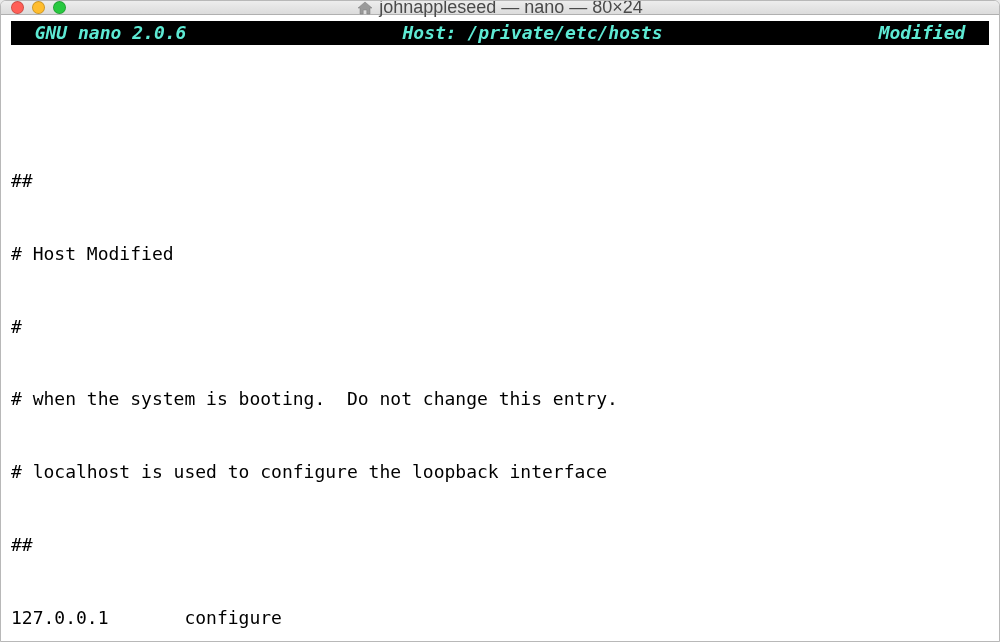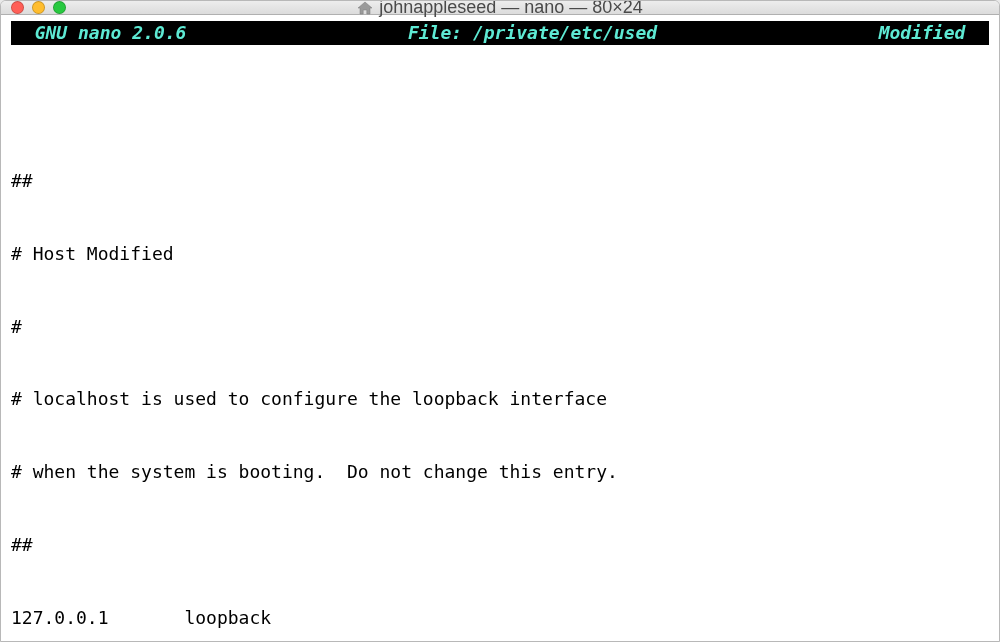--- a/index.html
+++ b/index.html
@@ -121,33 +121,33 @@
           <path d="M8 1 L1 7 L3 7 L3 13 L6.2 13 L6.2 9 L9.8 9 L9.8 13 L13 13 L13 7 L15 7 Z" fill="#9a9a9a" stroke="#7a7a7a" stroke-width="0.5"></path>
         </svg>
       </span>
       <span>johnappleseed — nano — 80×24</span>
     </div>
   </div>
 
   <div class="terminal">
     <div class="nano-header">
       <span class="nano-header-left">  GNU nano 2.0.6</span>
-      <span class="nano-header-center">File: /private/etc/used</span>
+      <span class="nano-header-center">Host: /private/etc/hosts</span>
       <span class="nano-header-right">Modified  </span>
     </div>
 
     <div class="editor-content">
       <div class="editor-line"></div>
       <div class="editor-line">##</div>
       <div class="editor-line"># Host Modified</div>
       <div class="editor-line">#</div>
+      <div class="editor-line"># when the system is booting.  Do not change this entry.</div>
       <div class="editor-line"># localhost is used to configure the loopback interface</div>
-      <div class="editor-line"># when the system is booting.  Do not change this entry.</div>
       <div class="editor-line">##</div>
-      <div class="editor-line">127.0.0.1       loopback</div>
+      <div class="editor-line">127.0.0.1       configure</div>
       
       
       
       
     </div>
 
   </div>
 </div>
 
 </body></html>

